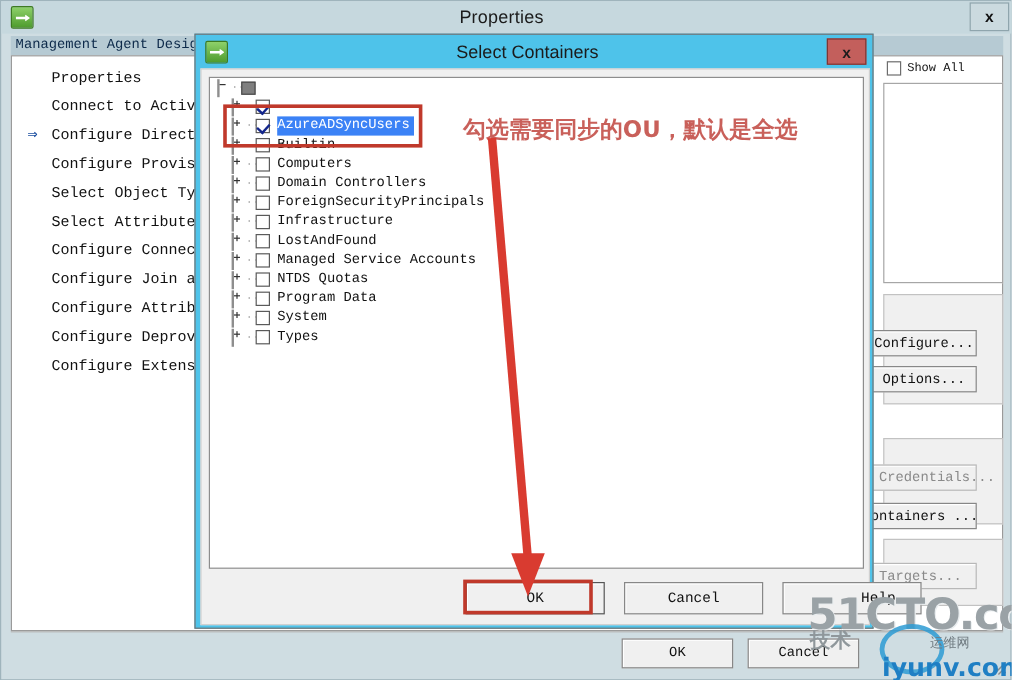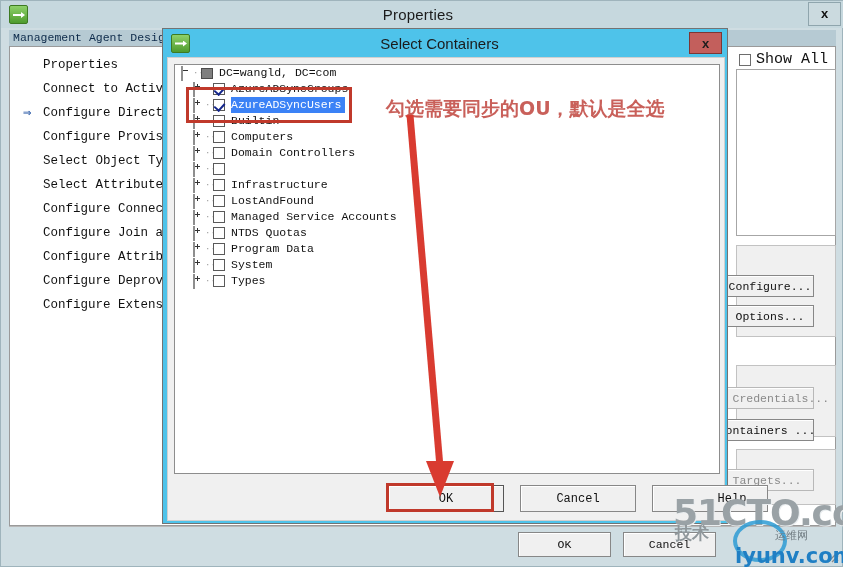--- a/index.html
+++ b/index.html
@@ -73,21 +73,21 @@
 
   
   #rightpane{left:735px;top:46px;width:100px;height:470px;}
   #showall-row{
     position:absolute;left:3px;top:4px;display:flex;align-items:center;gap:5px;
   }
   .chk{
     width:12px;height:12px;background:#fff;border:1px solid #6d6d6d;
     box-sizing:border-box;display:inline-block;flex:none;
   }
-  .lbl-mono{font-family:"Liberation Mono", monospace;font-size:15px;color:#111;}
+  .lbl-mono{font-family:"Liberation Mono", monospace;font-size:10px;color:#111;}
   #showall-box{
     position:absolute;left:0px;top:22px;width:100px;height:167px;
     background:#fff;border:1px solid #a6a6a6;box-sizing:border-box;
   }
   .group-frame{
     position:absolute;border:1px solid #c2c2c2;background:#f0f0f0;box-sizing:border-box;
   }
   .btn{
     background:#f0f0f0;border:1px solid #878787;box-sizing:border-box;
     font-family:"Liberation Mono", monospace;font-size:11.5px;color:#111;
@@ -287,29 +287,27 @@
   </div>
 
   <div id="dlg-body">
 
     <div id="tree">
 
       <div class="trow" style="padding-left:4px;">
         <span class="tw"><span class="expander"></span></span>
         <span class="dots">···</span>
         <span class="folder"></span>
-        <span class="tlabel">DC=wangld, DC=com</span>
       </div>
 
       <div class="trow">
         <span class="indent"></span>
         <span class="tw"><span class="expander plus"></span></span>
         <span class="dots">···</span>
         <span class="cbox checked"></span>
-        <span class="tlabel">AzureADSyncGroups</span>
       </div>
 
       <div class="trow">
         <span class="indent"></span>
         <span class="tw"><span class="expander plus"></span></span>
         <span class="dots">···</span>
         <span class="cbox checked"></span>
         <span class="tlabel selected">AzureADSyncUsers</span>
       </div>
 
@@ -335,20 +333,21 @@
         <span class="dots">···</span>
         <span class="cbox"></span>
         <span class="tlabel">Domain Controllers</span>
       </div>
 
       <div class="trow">
         <span class="indent"></span>
         <span class="tw"><span class="expander plus"></span></span>
         <span class="dots">···</span>
         <span class="cbox"></span>
+        <span class="tlabel">ForeignSecurityPrincipals</span>
       </div>
 
       <div class="trow">
         <span class="indent"></span>
         <span class="tw"><span class="expander plus"></span></span>
         <span class="dots">···</span>
         <span class="cbox"></span>
         <span class="tlabel">Infrastructure</span>
       </div>
 

